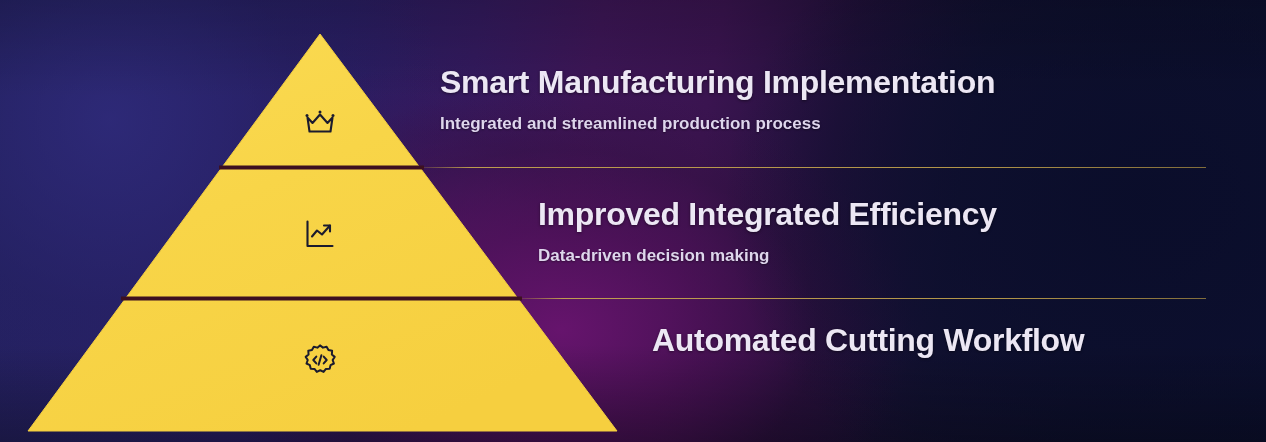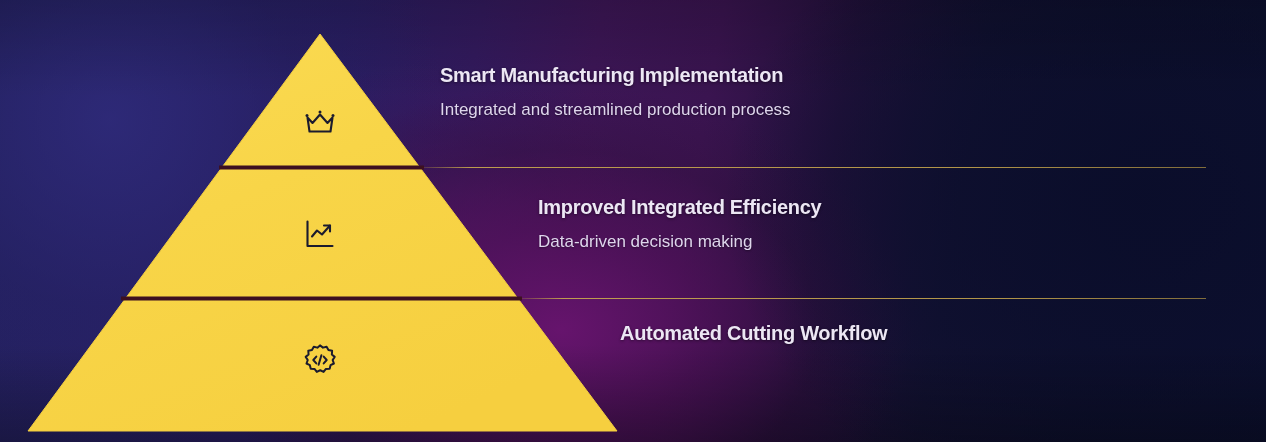--- a/index.html
+++ b/index.html
@@ -105,39 +105,39 @@
   }
   #divider-rule-1 { left: 424px; top: 167px; width: 782px; }
   #divider-rule-2 { left: 522px; top: 298px; width: 684px; }
 
   
   .tier-text {
     position: absolute;
   }
   .tier-title {
     margin: 0;
-    font-size: 20px;
+    font-size: 32px;
     font-weight: 700;
     letter-spacing: -0.3px;
     color: #ece7f4;
     white-space: nowrap;
     text-shadow: 0 1px 3px rgba(0,0,0,0.45);
   }
   .tier-subtitle {
     margin: 0;
     margin-top: 13px;
     font-size: 17px;
-    font-weight: 400;
+    font-weight: 700;
     color: #ded6ec;
     white-space: nowrap;
     text-shadow: 0 1px 2px rgba(0,0,0,0.4);
   }
   #tier-text-1 { left: 440px; top: 64px; }
   #tier-text-2 { left: 538px; top: 196px; }
-  #tier-text-3 { left: 620px; top: 322px; }
+  #tier-text-3 { left: 652px; top: 322px; }
 </style>
 </head>
 <body>
 
 <div id="infographic">
 
   <div class="bg-layer bg-base"></div>
   <div class="bg-layer bg-glow-indigo"></div>
   <div class="bg-layer bg-glow-magenta"></div>
   <div class="bg-layer bg-glow-purple"></div>

